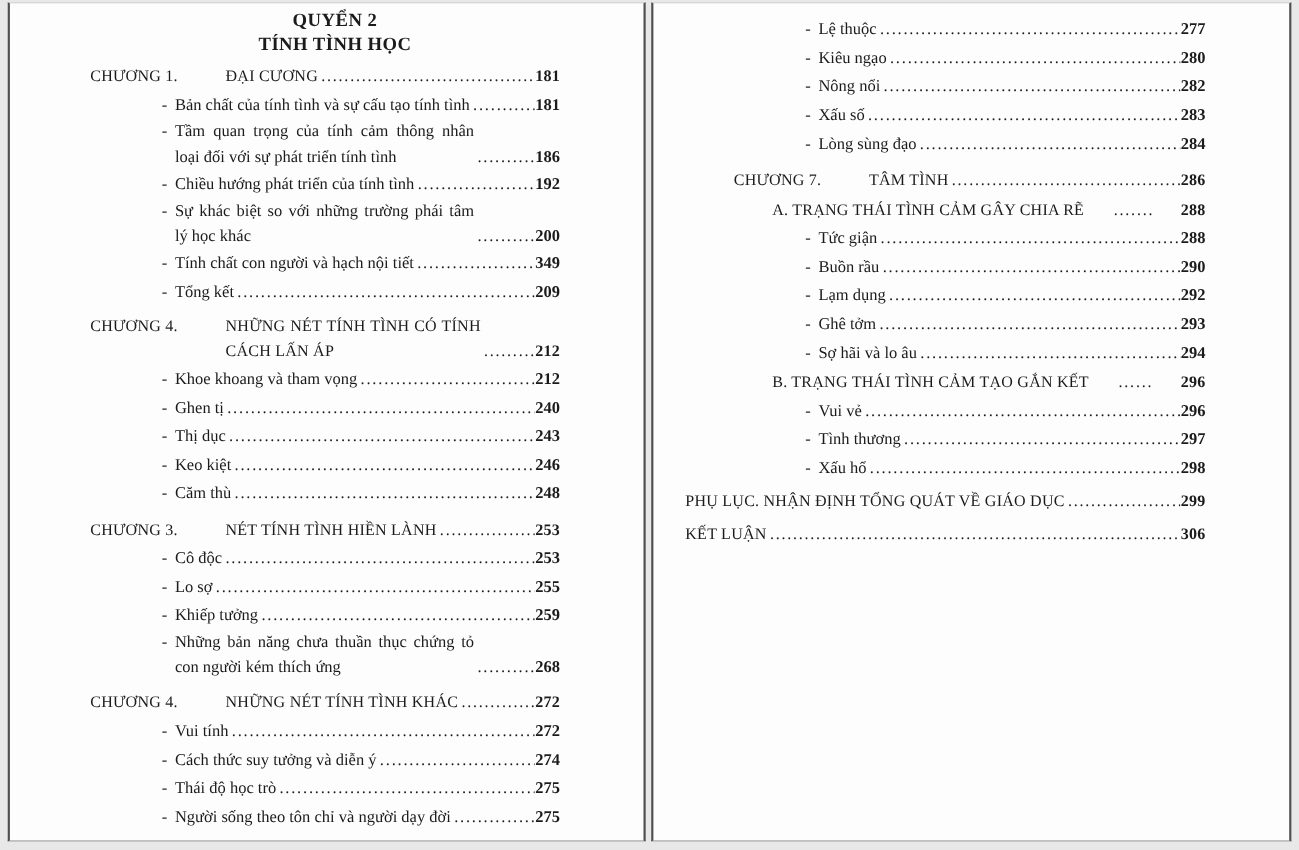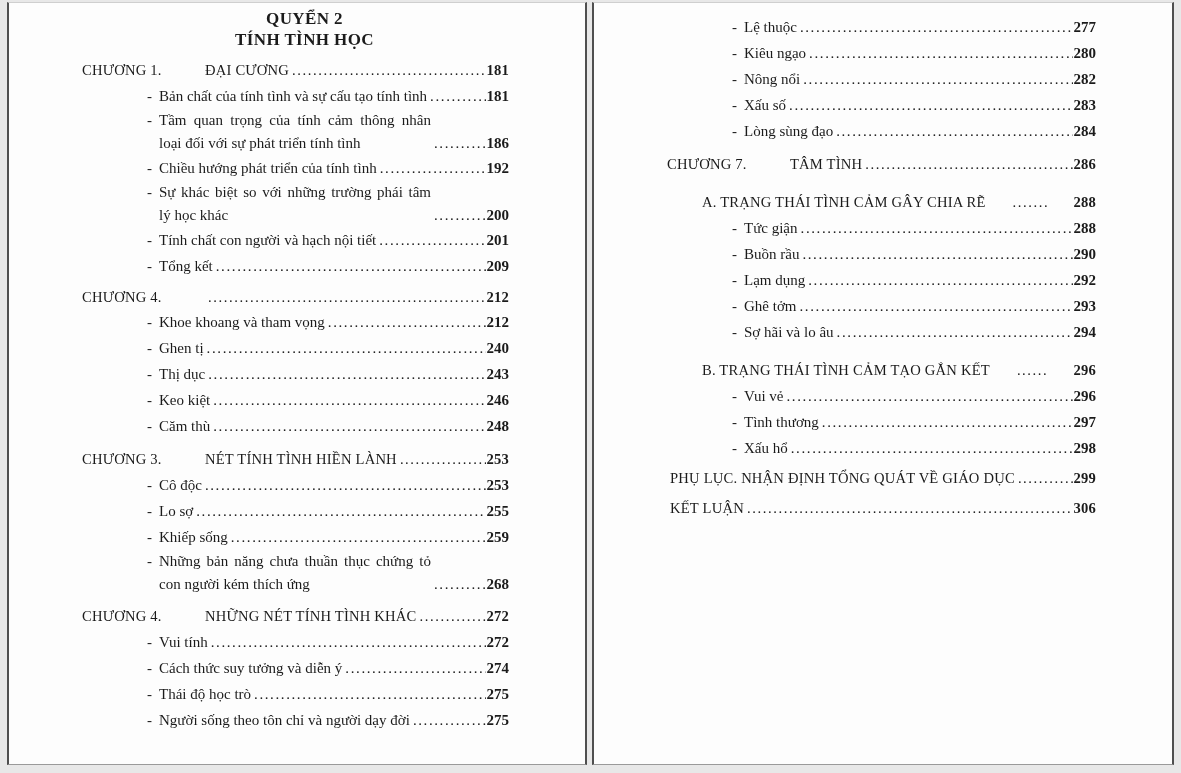--- a/index.html
+++ b/index.html
@@ -40,22 +40,22 @@
     align-items: flex-end;
     line-height: 26px;
     font-size: 15px;
   }
   .entry.chapter, .entry.section, .entry.appendix {
     font-size: 14.6px;
     letter-spacing: 0.2px;
   }
   .entry.chapter  { padding-left: 73px;  margin-top: 7px; justify-content: flex-end; }
   .entry.item     { padding-left: 138px; }
-  .entry.section  { padding-left: 108px; margin-top: 12px; gap: 24px; }
-  .entry.appendix { padding-left: 76px;  margin-top: 4px; }
+  .entry.section  { padding-left: 108px; margin-top: 1px; gap: 24px; }
+  .entry.appendix { padding-left: 29px;  margin-top: 4px; }
 
   .entry .label { flex: 0 0 123px; align-self: flex-start; }
   .entry .dash  { flex: 0 0 12px;  align-self: flex-start; }
   .entry .text  { flex: 0 1 auto; }
 
   .entry.wrap { line-height: 23px; }
   .entry.wrap .text { width: 272px; text-align: justify; }
   .entry.chapter.wrap .text { width: 232px; }
 
   .leader {
@@ -109,30 +109,31 @@
         <div class="entry item wrap">
           <span class="dash">-</span>
           <span class="text">Sự khác biệt so với những trường phái tâm lý học khác</span>
           <span class="leader"></span>
           <span class="pagenum">200</span>
         </div>
         <div class="entry item">
           <span class="dash">-</span>
           <span class="text">Tính chất con người và hạch nội tiết</span>
           <span class="leader"></span>
-          <span class="pagenum">201</span>
+          <span class="pagenum">349</span>
         </div>
         <div class="entry item">
           <span class="dash">-</span>
           <span class="text">Tổng kết</span>
           <span class="leader"></span>
           <span class="pagenum">209</span>
         </div>
         <div class="entry chapter wrap">
           <span class="label">CHƯƠNG 4.</span>
+          <span class="text">NHỮNG NÉT TÍNH TÌNH CÓ TÍNH CÁCH LẤN ÁP</span>
           <span class="leader"></span>
           <span class="pagenum">212</span>
         </div>
         <div class="entry item">
           <span class="dash">-</span>
           <span class="text">Khoe khoang và tham vọng</span>
           <span class="leader"></span>
           <span class="pagenum">212</span>
         </div>
         <div class="entry item">
@@ -172,21 +173,21 @@
           <span class="pagenum">253</span>
         </div>
         <div class="entry item">
           <span class="dash">-</span>
           <span class="text">Lo sợ</span>
           <span class="leader"></span>
           <span class="pagenum">255</span>
         </div>
         <div class="entry item">
           <span class="dash">-</span>
-          <span class="text">Khiếp sống</span>
+          <span class="text">Khiếp tưởng</span>
           <span class="leader"></span>
           <span class="pagenum">259</span>
         </div>
         <div class="entry item wrap">
           <span class="dash">-</span>
           <span class="text">Những bản năng chưa thuần thục chứng tỏ con người kém thích ứng</span>
           <span class="leader"></span>
           <span class="pagenum">268</span>
         </div>
         <div class="entry chapter">

